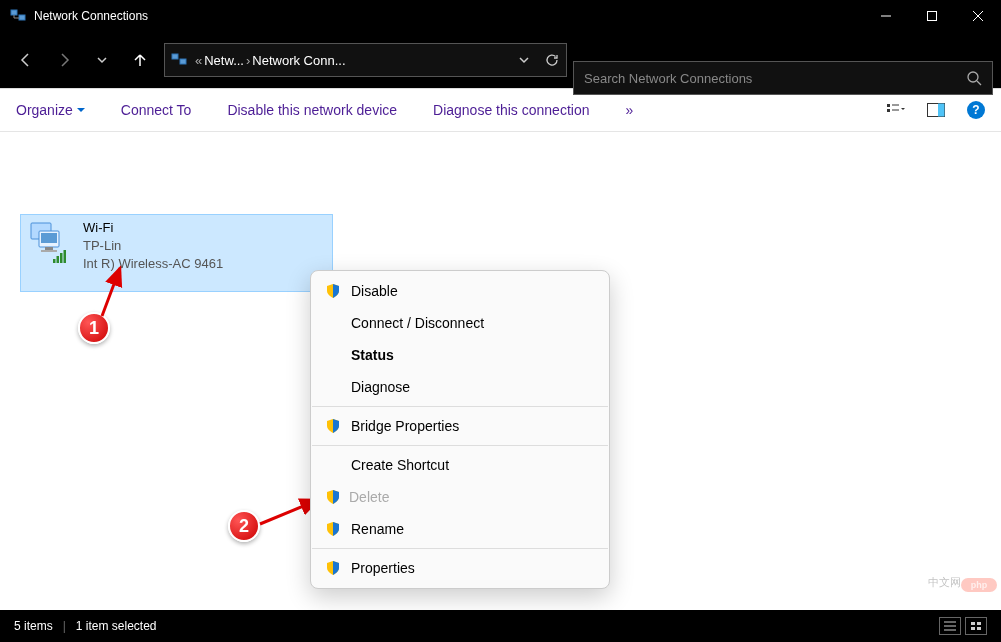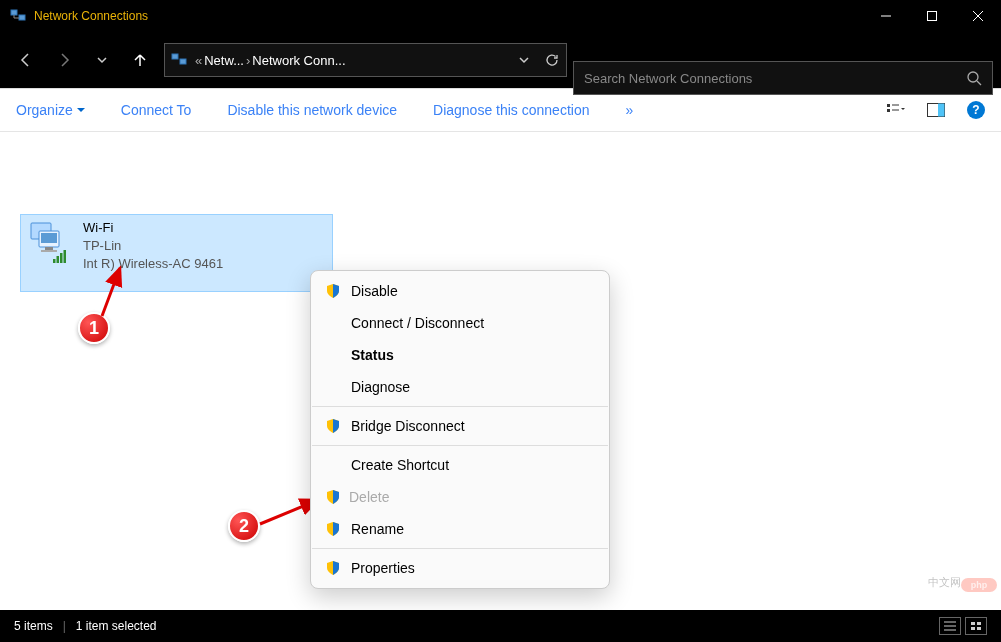--- a/index.html
+++ b/index.html
@@ -1,38 +1,38 @@
 <!DOCTYPE html>
 <html><head>
   <meta charset="utf-8">
   <style>
     * { margin: 0; padding: 0; box-sizing: border-box; font-family: "Segoe UI", Arial, sans-serif; }
     body { width: 1001px; height: 642px; background: #000; overflow: hidden; position: relative; }
 
-    .titlebar { height: 32px; background: #000; display: flex; align-items: center; color: #eab308; }
+    .titlebar { height: 32px; background: #000; display: flex; align-items: center; color: #ffffff; }
     .titlebar-icon { width: 16px; height: 16px; margin: 0 8px 0 10px; }
     .titlebar-text { font-size: 12px; flex: 1; }
     .win-btns { display: flex; }
     .win-btn { width: 46px; height: 32px; display: flex; align-items: center; justify-content: center; color: #fff; }
     .win-btn svg { width: 10px; height: 10px; }
 
     .navbar { height: 56px; background: #000; display: flex; align-items: center; padding: 0 8px; gap: 2px; }
     .nav-btn { width: 36px; height: 36px; display: flex; align-items: center; justify-content: center; color: #999; }
     .nav-btn.active { color: #fff; }
     .address-bar { flex: 1; height: 34px; background: #111; border: 1px solid #555; display: flex; align-items: center; margin: 0 4px; padding: 0 6px; }
     .address-bar .mini-icon { width: 16px; height: 16px; margin-right: 6px; }
     .crumb-sep { color: #aaa; margin: 0 2px; font-size: 13px; }
     .crumb { color: #fff; font-size: 13px; }
     .addr-right { margin-left: auto; display: flex; align-items: center; gap: 14px; color: #ccc; }
     .search-bar { width: 420px; height: 34px; background: #111; border: 1px solid #555; display: flex; align-items: center; padding: 0 10px; margin-top: 36px; }
     .search-bar input { flex: 1; background: transparent; border: none; color: #aaa; font-size: 13px; outline: none; }
     .search-bar input::placeholder { color: #888; }
 
     .toolbar { height: 44px; background: #fff; border-top: 1px solid #ddd; border-bottom: 1px solid #e5e5e5; display: flex; align-items: center; padding: 0 16px; }
-    .tool-btn { color: #3b82f6; font-size: 14px; margin-right: 36px; display: flex; align-items: center; gap: 4px; cursor: pointer; }
+    .tool-btn { color: #4c1d95; font-size: 14px; margin-right: 36px; display: flex; align-items: center; gap: 4px; cursor: pointer; }
     .tool-right { margin-left: auto; display: flex; align-items: center; gap: 22px; }
     .tool-icon { color: #333; }
     .help-icon { width: 18px; height: 18px; border-radius: 50%; background: #0078d4; color: #fff; display: flex; align-items: center; justify-content: center; font-size: 12px; font-weight: bold; }
 
     .content { position: relative; background: #fff; height: 486px; }
 
     .adapter-item { position: absolute; left: 20px; top: 82px; width: 313px; height: 78px; background: #cce8ff; border: 1px solid #99d1ff; display: flex; padding: 4px 6px; }
     .adapter-icon { width: 48px; height: 48px; position: relative; margin-right: 8px; }
     .adapter-text { font-size: 13px; line-height: 18px; }
     .adapter-text .line1 { color: #000; }
@@ -242,21 +242,21 @@
     <div class="menu-item">
         <span class="spacer"></span>
         <span>Diagnose</span>
       </div>
     <div class="menu-sep"></div>
     <div class="menu-item">
       <svg class="shield" viewBox="0 0 16 16">
           <path d="M8 1 L14 3 L14 8 C14 12 8 15 8 15 C8 15 2 12 2 8 L2 3 Z" fill="#ffc107"></path>
           <path d="M8 1 L14 3 L14 8 C14 12 8 15 8 15 Z" fill="#1976d2"></path>
         </svg>
-      <span>Bridge Disconnect</span>
+      <span>Bridge Properties</span>
     </div>
     <div class="menu-sep"></div>
     <div class="menu-item">
         <span class="spacer"></span>
         <span>Create Shortcut</span>
       </div>
     <div class="menu-item disabled">
       <svg class="shield" viewBox="0 0 16 16">
           <path d="M8 1 L14 3 L14 8 C14 12 8 15 8 15 C8 15 2 12 2 8 L2 3 Z" fill="#ffc107"></path>
           <path d="M8 1 L14 3 L14 8 C14 12 8 15 8 15 Z" fill="#1976d2"></path>

